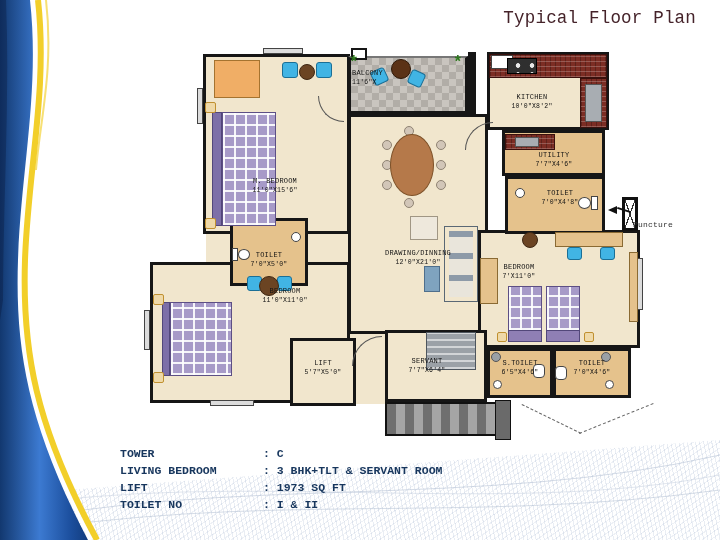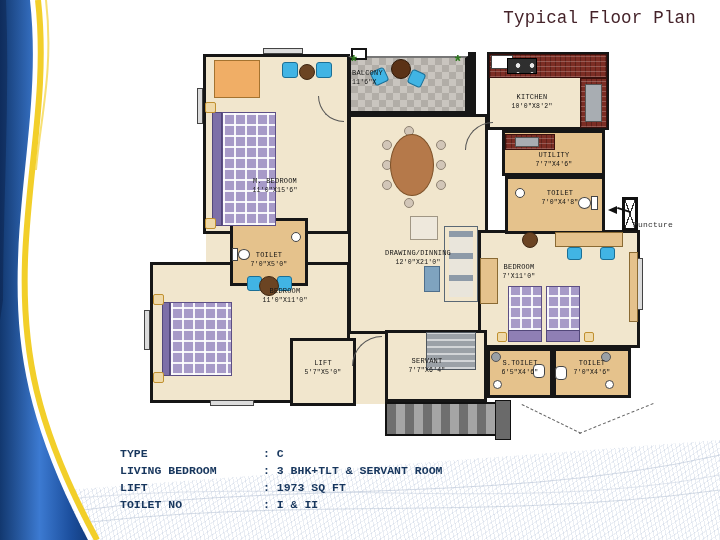--- a/index.html
+++ b/index.html
@@ -82,21 +82,21 @@
   <div id="mesh"></div>
   <svg id="meshlines" width="720" height="110" viewBox="0 0 720 110">
     <path d="M0,95 C220,45 480,80 720,25" stroke="#b7c3d6" stroke-width="1" fill="none" opacity="0.6"></path>
     <path d="M0,78 C240,38 500,88 720,45" stroke="#c3cedd" stroke-width="1" fill="none" opacity="0.5"></path>
     <path d="M0,105 C260,60 460,95 720,60" stroke="#aebccf" stroke-width="1" fill="none" opacity="0.5"></path>
   </svg>
 
   <div id="title">Typical Floor Plan</div>
 
   <div class="specrow" style="top:447px">
-    <span class="lab">TYPE</span>
+    <span class="lab">TOWER</span>
     <span class="val">: C</span>
   </div>
   <div class="specrow" style="top:464px">
     <span class="lab">LIVING BEDROOM</span>
     <span class="val">: 3 BHK+TLT &amp; SERVANT ROOM</span>
   </div>
   <div class="specrow" style="top:481px">
     <span class="lab">LIFT</span>
     <span class="val">: 1973 SQ FT</span>
   </div>

